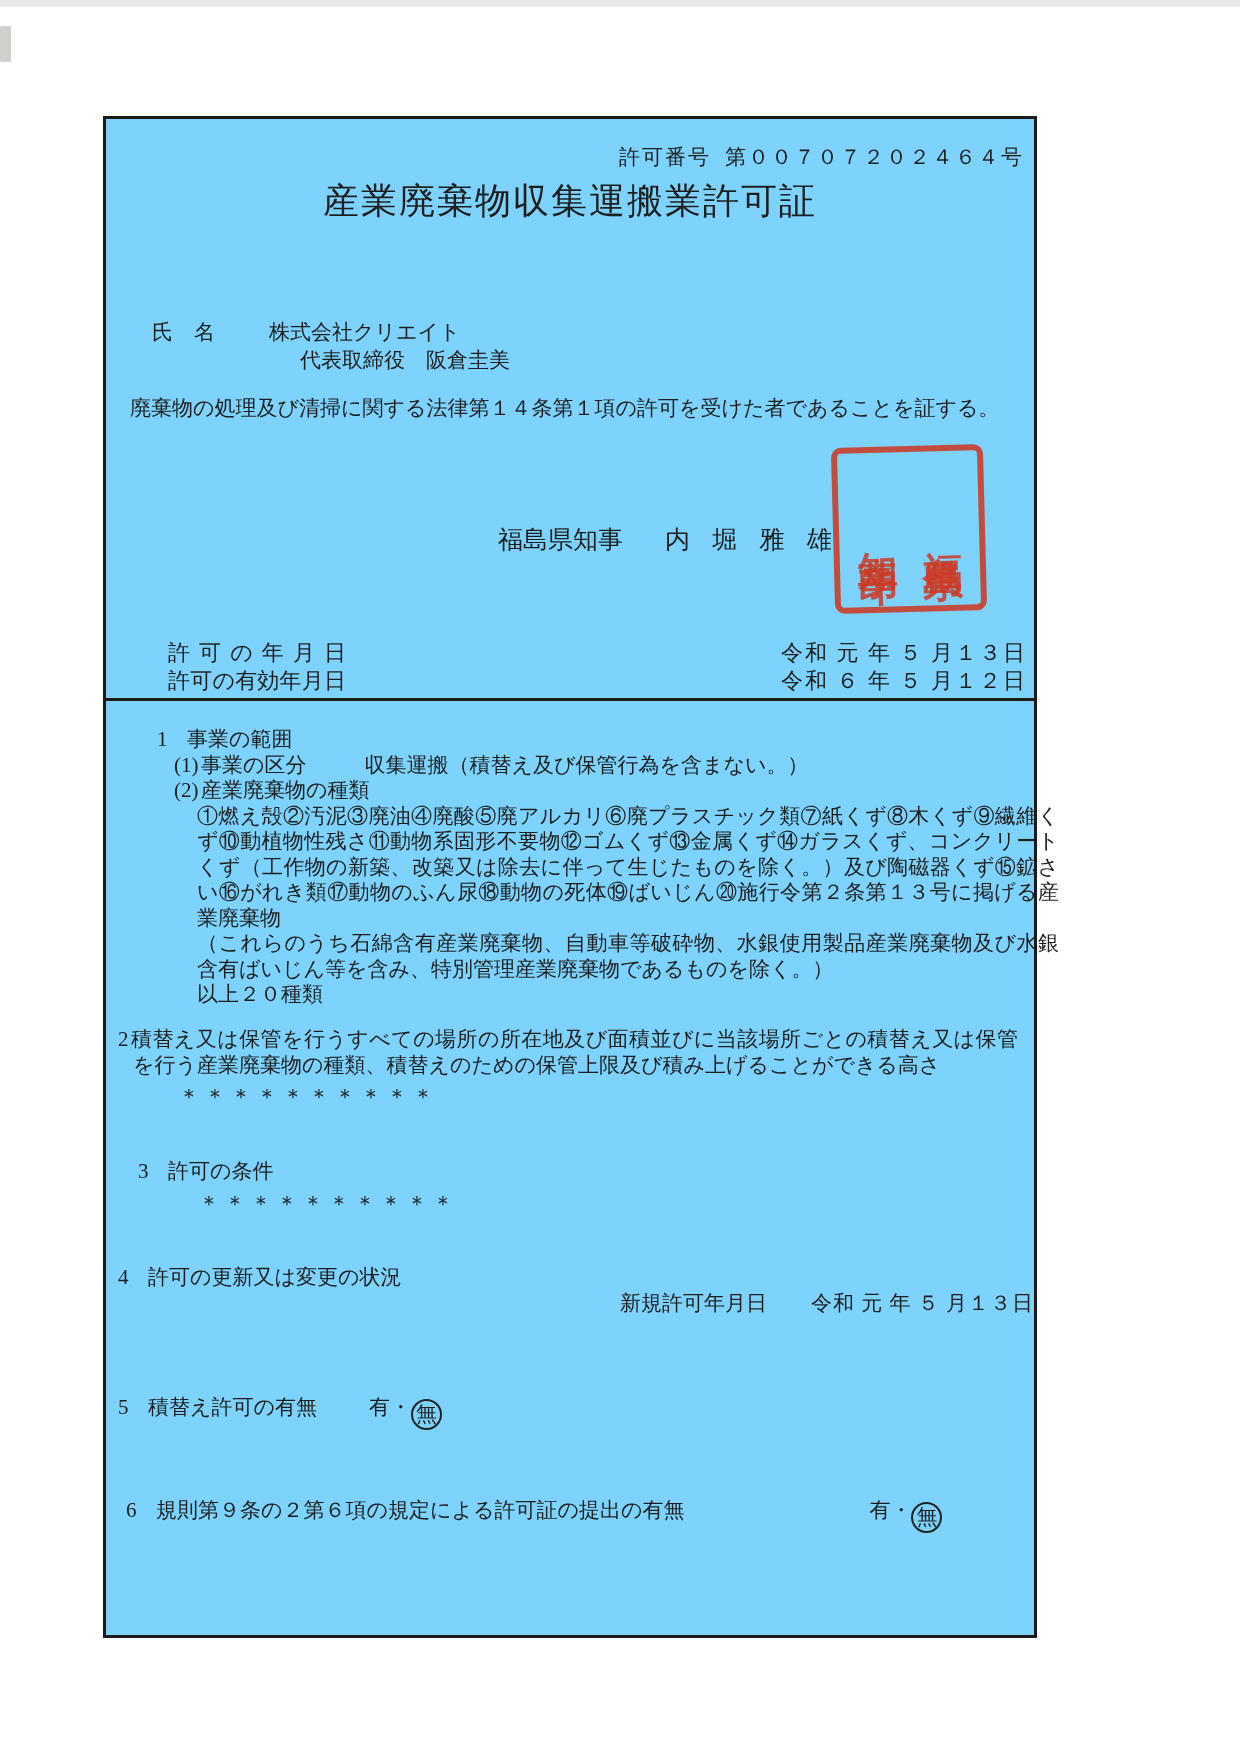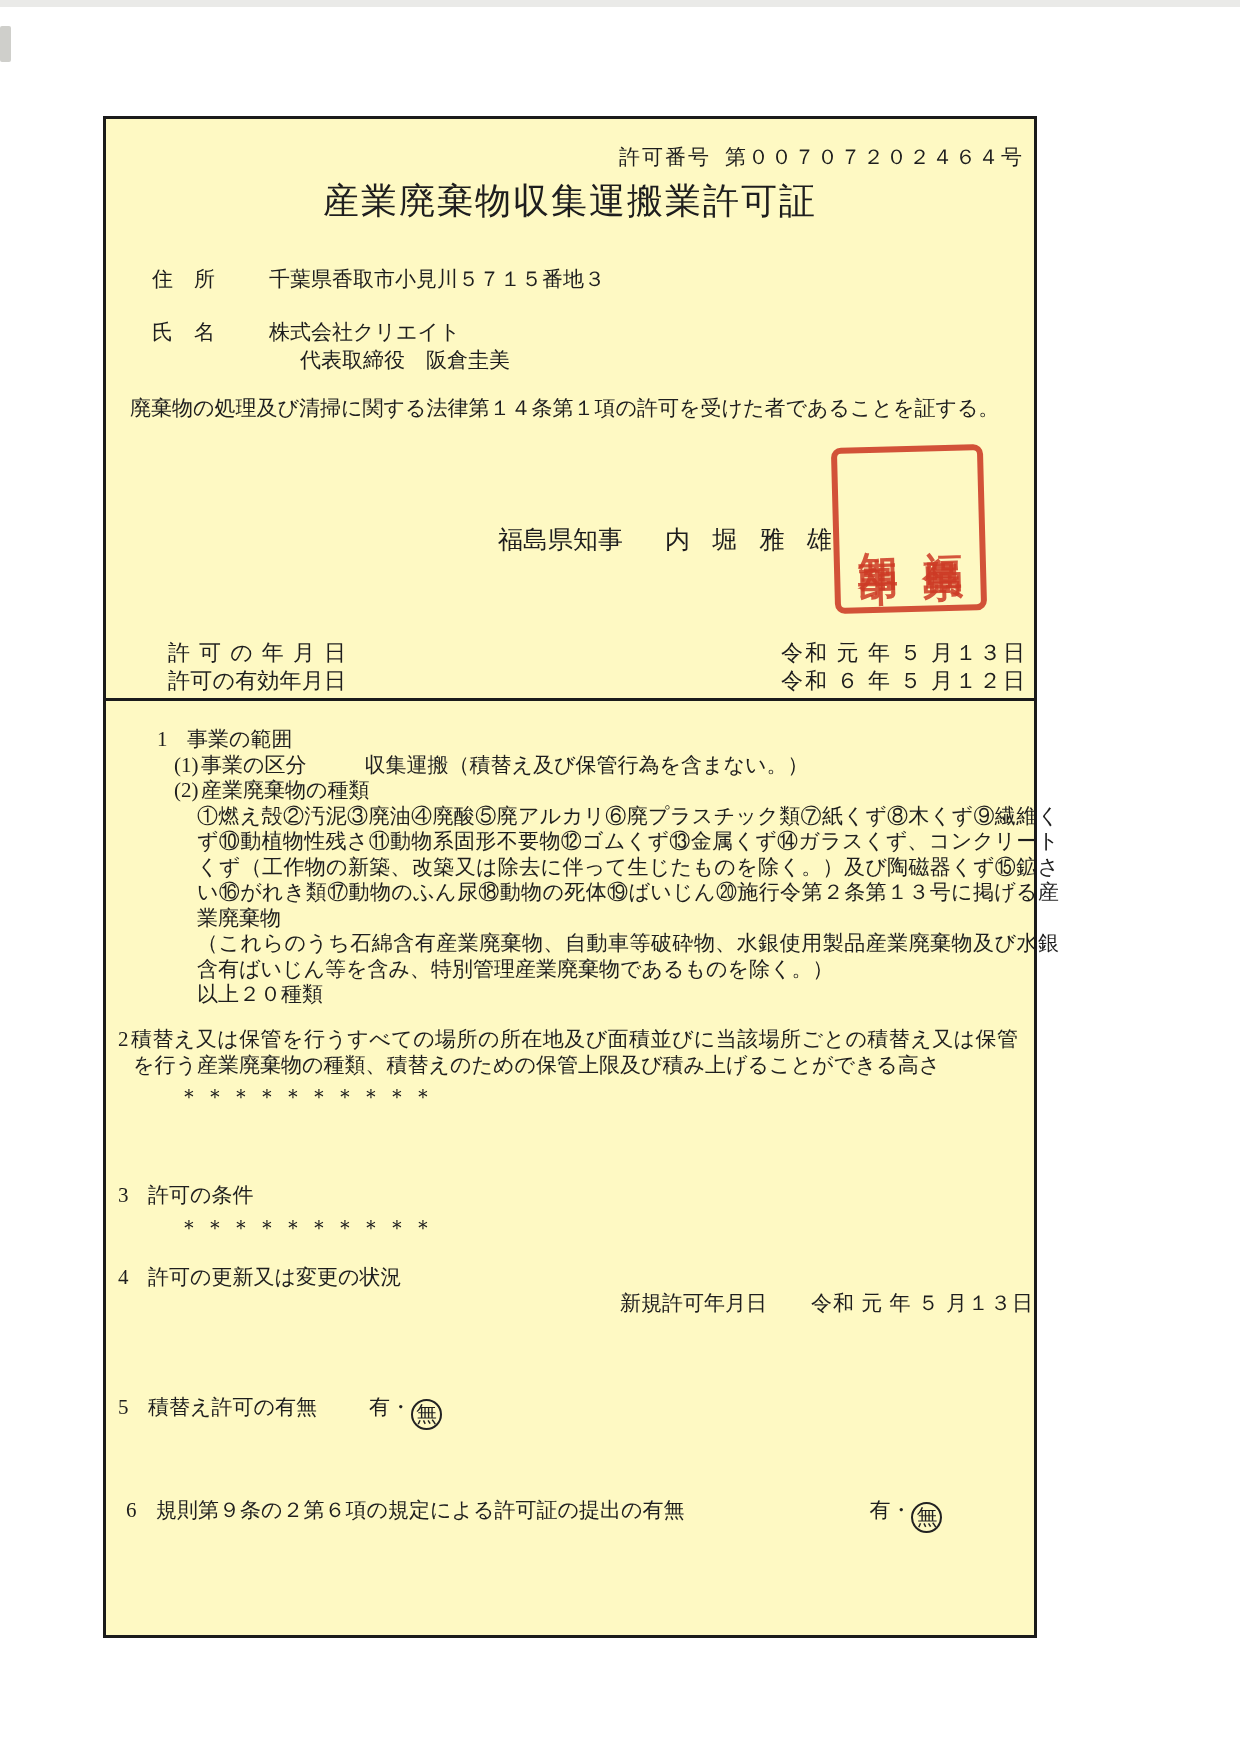--- a/index.html
+++ b/index.html
@@ -7,21 +7,21 @@
   body {
     width: 1240px; height: 1753px; position: relative;
     background: #ffffff; color: #1e1e1e;
     font-family: "Liberation Serif", "DejaVu Serif", serif;
   }
   .scan-top  { position: absolute; top: 0; left: 0; width: 100%; height: 7px; background: #eaeae8; }
   .scan-mark { position: absolute; top: 26px; left: 0; width: 11px; height: 36px; background: #cfcfcb; border-radius: 2px; }
 
   .frame {
     position: absolute; left: 103px; top: 116px; width: 934px; height: 1522px;
-    border: 3px solid #1b1b1b; background: #fef9c3;
+    border: 3px solid #1b1b1b; background: #7dd3fc;
   }
 
   .permit-no { position: absolute; top: 24px; right: 10px; font-size: 21px; letter-spacing: 2px; white-space: nowrap; }
   .permit-no .pn-val { margin-left: 14px; }
 
   .title { position: absolute; top: 58px; left: 0; width: 100%; margin: 0; text-align: center;
            font-size: 36px; font-weight: normal; letter-spacing: 2px; }
 
   .row-addr { position: absolute; top: 146px; left: 46px; font-size: 21px; white-space: nowrap; }
   .row-name { position: absolute; top: 199px; left: 46px; font-size: 21px; white-space: nowrap; }
@@ -43,21 +43,21 @@
   .seal-col { writing-mode: vertical-rl; font-size: 40px; font-weight: bold; letter-spacing: 7px; }
 
   .dates { position: absolute; top: 519px; left: 62px; right: 14px; font-size: 22px; }
   .date-row { position: relative; height: 28px; white-space: nowrap; }
   .date-label { display: inline-block; width: 178px; text-align: justify; text-align-last: justify; }
   .date-value { position: absolute; left: 613px; top: 0; letter-spacing: 2px; }
 
   .divider { position: absolute; top: 579px; left: -3px; right: -3px; border-top: 3px solid #1b1b1b; }
 
   .sec { position: absolute; left: 0; right: 0; font-size: 21px; line-height: 25.5px; }
-  .s1 { top: 608px; margin-left: 39px; } .s2 { top: 908px; } .s3 { top: 1064px; }
+  .s1 { top: 608px; margin-left: 39px; } .s2 { top: 908px; } .s3 { top: 1040px; padding-left: 20px; }
   .s4 { top: 1146px; } .s5 { top: 1276px; } .s6 { top: 1379px; padding-left: 8px; }
 
   .sec-head { white-space: nowrap; }
   .sec-num { display: inline-block; margin-left: 12px; width: 30px; }
   .sub { margin-left: 29px; white-space: nowrap; }
   .sub-num { display: inline-block; width: 27px; }
   .sub-val { margin-left: 58px; }
   .par { margin-left: 52px; width: 862px; text-align: justify; }
   .ast { margin-left: 72px; margin-top: 6px; font-size: 22px; letter-spacing: 4px; }
 
@@ -81,23 +81,20 @@
 <div class="scan-mark"></div>
 
 <div class="frame">
 
   <div class="permit-no">
     <span>許可番号</span><span class="pn-val">第００７０７２０２４６４号</span>
   </div>
 
   <h1 class="title">産業廃棄物収集運搬業許可証</h1>
 
-  <div class="row-addr">
-    <span class="holder-label">住　所</span><span>千葉県香取市小見川５７１５番地３</span>
-  </div>
 
   <div class="row-name">
     <span class="holder-label">氏　名</span><span>株式会社クリエイト</span>
   </div>
 
   <div class="row-rep">
     <span>代表取締役　阪倉圭美</span>
   </div>
 
   <div class="statement">廃棄物の処理及び清掃に関する法律第１４条第１項の許可を受けた者であることを証する。</div>

